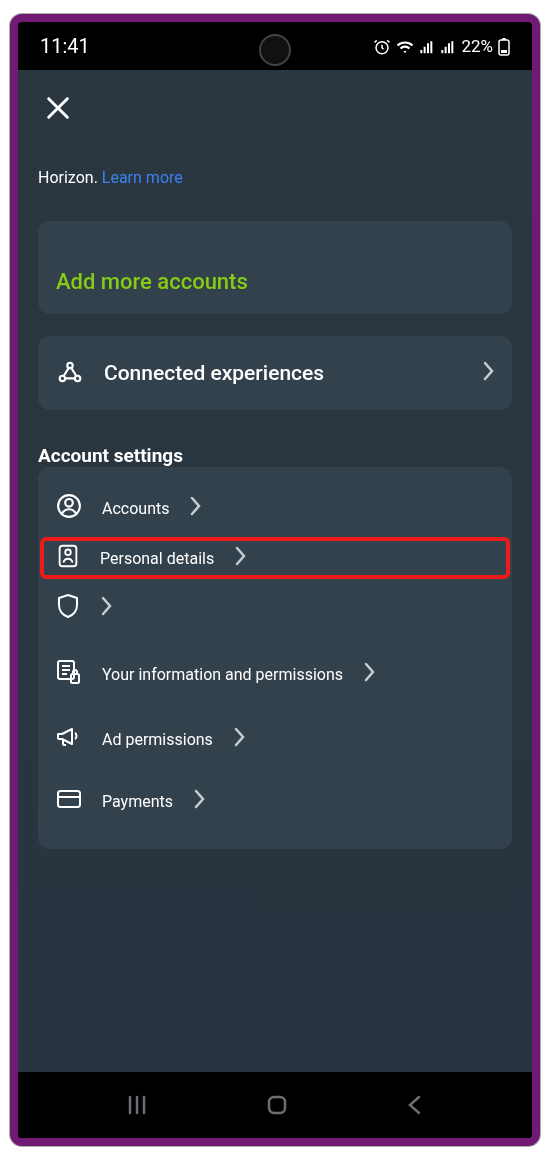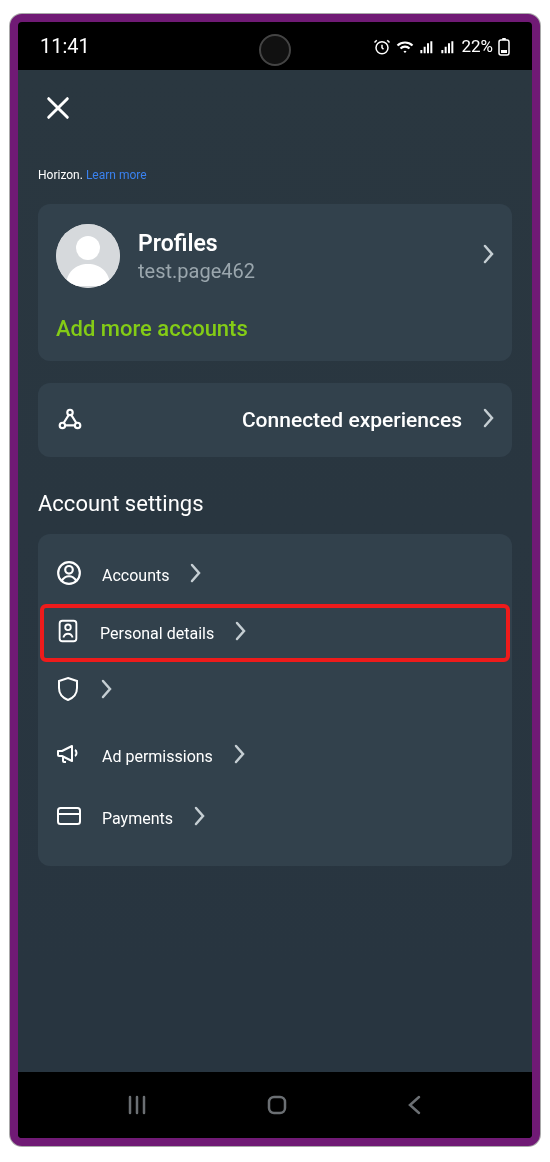--- a/index.html
+++ b/index.html
@@ -61,22 +61,22 @@
   }
   .close-btn {
     width: 40px;
     height: 40px;
     display: flex;
     align-items: center;
     justify-content: center;
     margin-bottom: 40px;
   }
   .horizon-line {
-    font-size: 12px;
-    margin-bottom: 22px;
+    font-size: 16px;
+    margin-bottom: 34px;
   }
   .horizon-line .learn-more { color: #3a82f0; }
   .card {
     background: #32414c;
     border-radius: 12px;
     padding: 20px 18px;
   }
   .profile-card {
     margin-bottom: 22px;
   }
@@ -107,52 +107,50 @@
     margin-top: 28px;
   }
   .connected-card {
     margin-bottom: 34px;
     padding: 24px 18px;
   }
   .row {
     display: flex;
     align-items: center;
     gap: 20px;
-    text-align: right;
   }
   .row .icon {
     width: 28px;
     display: flex;
     align-items: center;
     justify-content: center;
   }
   .row .label {
     flex: 1;
     font-size: 21px;
     font-weight: 500;
     line-height: 1.25;
   }
   .section-title {
-    font-size: 22px;
-    font-weight: 400;
-    margin-bottom: 18px;
+    font-size: 19px;
+    font-weight: 700;
   }
   .settings-card { padding: 8px 18px 18px 18px; }
   .settings-row {
     display: flex;
     align-items: center;
     gap: 20px;
     padding: 18px 0;
     text-align: right;
   }
   .settings-row.highlighted {
     outline: 4px solid #ee1b1b;
     border-radius: 2px;
     margin: 0 -12px;
-    padding: 10px 12px;
+    padding: 2px 12px;
   }
   .nav-bar {
     height: 66px;
     background: #000;
     display: flex;
     align-items: center;
     justify-content: space-around;
     padding: 0 50px;
   }
   .nav-bar .nav-btn {
@@ -210,38 +208,20 @@
           <path d="M4 4l16 16M20 4L4 20"></path>
         </svg>
     </div>
 
     <div class="horizon-line">
       <span>Horizon.</span>
       <span class="learn-more">Learn more</span>
     </div>
 
     <div class="card profile-card">
-      <div class="profile-row">
-        <div class="avatar">
-          <svg viewBox="0 0 64 64">
-            <circle cx="32" cy="32" r="32" fill="#d6d9dc"></circle>
-            <circle cx="32" cy="24" r="12" fill="#fff"></circle>
-            <path d="M10 62c0-14 10-22 22-22s22 8 22 22" fill="#fff"></path>
-          </svg>
-        </div>
-        <div class="profile-text">
-          <div class="profile-title">Profiles</div>
-          <div class="profile-sub">test.page462</div>
-        </div>
-        <span class="chevron">
-          <svg width="12" height="20" viewBox="0 0 12 20" fill="none" stroke="currentColor" stroke-width="2.5" stroke-linecap="round">
-              <path d="M3 2l7 8-7 8"></path>
-            </svg>
-        </span>
-      </div>
       <div class="add-accounts">Add more accounts</div>
     </div>
 
     <div class="card connected-card">
       <div class="row">
         <span class="icon">
           <svg width="26" height="26" viewBox="0 0 24 24" fill="none" stroke="#fff" stroke-width="2">
               <circle cx="12" cy="5" r="2.5"></circle>
               <circle cx="5" cy="17" r="2.5"></circle>
               <circle cx="19" cy="17" r="2.5"></circle>
@@ -299,20 +279,36 @@
               <path d="M12 2l9 3v7c0 6-4 10-9 12-5-2-9-6-9-12V5l9-3z"></path>
             </svg>
         </span>
         <span class="chevron">
           <svg width="12" height="20" viewBox="0 0 12 20" fill="none" stroke="#c5ced3" stroke-width="2.5" stroke-linecap="round">
               <path d="M3 2l7 8-7 8"></path>
             </svg>
         </span>
       </div>
 
+      <div class="settings-row">
+        <span class="icon">
+          <svg width="26" height="26" viewBox="0 0 26 26" fill="none" stroke="#fff" stroke-width="2">
+              <rect x="2" y="2" width="16" height="18" rx="2"></rect>
+              <path d="M6 7h8M6 11h8M6 15h5"></path>
+              <rect x="15" y="15" width="8" height="9" rx="1.5"></rect>
+              <path d="M17 15v-2a2 2 0 014 0v2"></path>
+            </svg>
+        </span>
+        <span class="label">Your information and permissions</span>
+        <span class="chevron">
+          <svg width="12" height="20" viewBox="0 0 12 20" fill="none" stroke="#c5ced3" stroke-width="2.5" stroke-linecap="round">
+              <path d="M3 2l7 8-7 8"></path>
+            </svg>
+        </span>
+      </div>
 
       <div class="settings-row">
         <span class="icon">
           <svg width="26" height="24" viewBox="0 0 26 24" fill="none" stroke="#fff" stroke-width="2">
               <path d="M2 9v4a1 1 0 001 1h3l10 5V4L6 9H3a1 1 0 00-1 1z" stroke-linejoin="round"></path>
               <path d="M7 14v5a1 1 0 001 1h2"></path>
               <path d="M19 8c2 1 2 5 0 6"></path>
             </svg>
         </span>
         <span class="label">Ad permissions</span>

